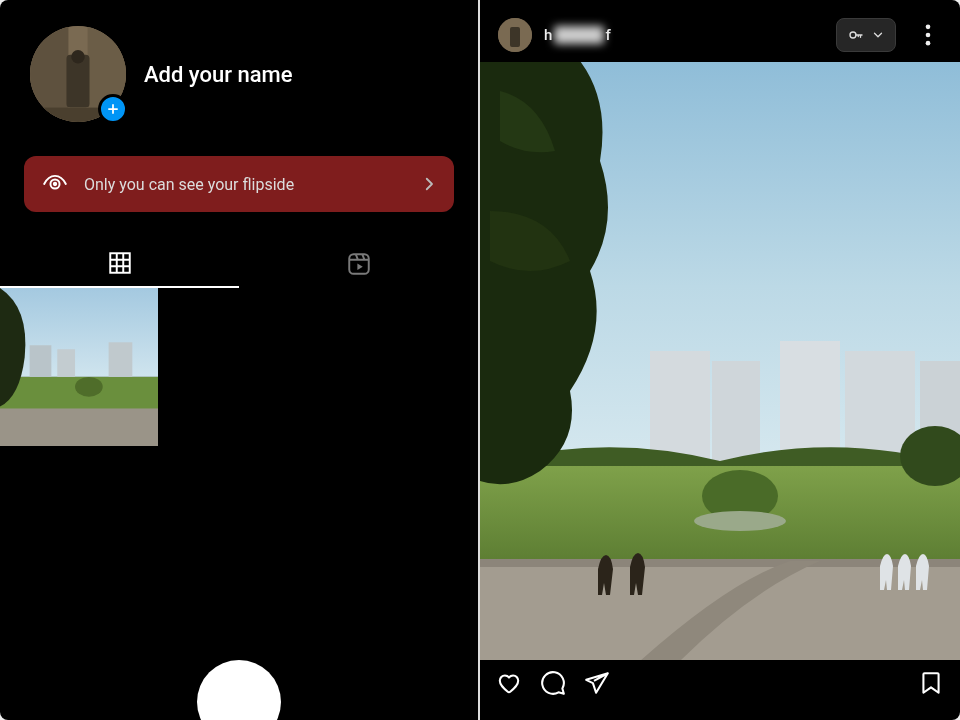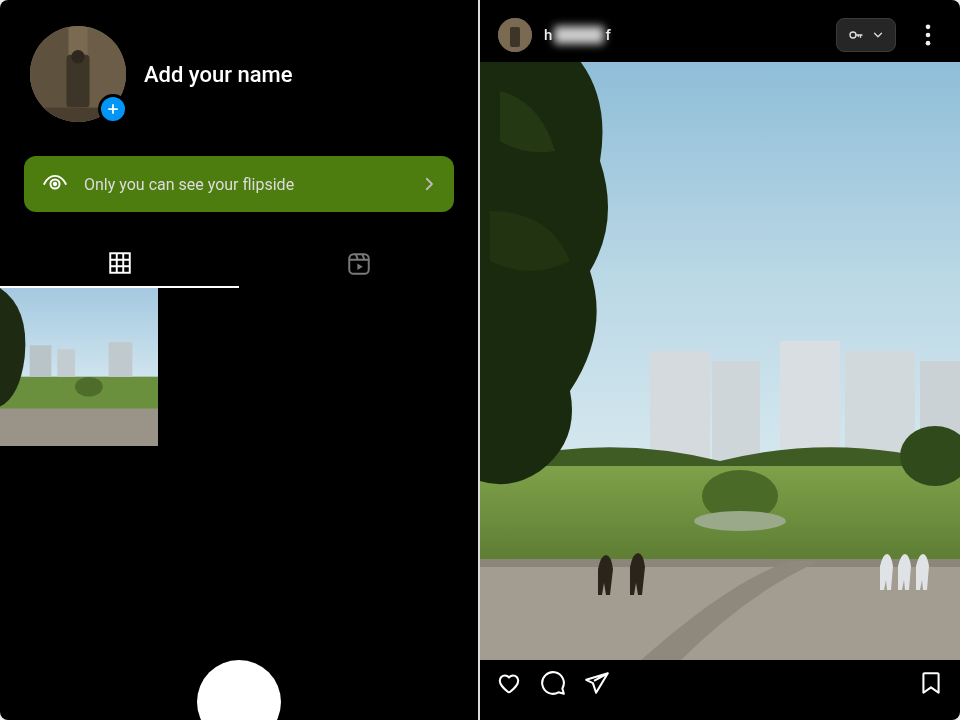--- a/index.html
+++ b/index.html
@@ -13,21 +13,21 @@
   .profile-row { display: flex; align-items: center; gap: 18px; padding: 26px 22px 14px 30px; }
   .avatar-wrap { position: relative; width: 96px; height: 96px; }
   .avatar { width: 96px; height: 96px; border-radius: 50%; overflow: hidden; background: #654; }
   .avatar svg { width: 100%; height: 100%; display: block; }
   .add-badge { position: absolute; right: -2px; bottom: -2px; width: 30px; height: 30px; border-radius: 50%; background: #0095f6; border: 3px solid #000; display: flex; align-items: center; justify-content: center; }
   .add-badge svg { width: 14px; height: 14px; }
   .name-col { display: flex; flex-direction: column; }
   .name-title { color: #fff; font-size: 22px; font-weight: 500; }
   .bio-sub { color: #8e8e8e; font-size: 16px; }
 
-  .notice { margin: 20px 24px 0 24px; background: #4d7c0f; border-radius: 12px; height: 56px; display: flex; align-items: center; padding: 0 16px 0 18px; gap: 16px; }
+  .notice { margin: 20px 24px 0 24px; background: #7f1d1d; border-radius: 12px; height: 56px; display: flex; align-items: center; padding: 0 16px 0 18px; gap: 16px; }
   .notice-text { color: #dcdcdc; font-size: 16px; flex: 1; }
   .notice svg.eye { width: 26px; height: 26px; }
   .notice svg.chev { width: 18px; height: 18px; }
 
   .tabs { display: flex; margin-top: 28px; }
   .tab { flex: 1; display: flex; align-items: center; justify-content: center; height: 48px; }
   .tab svg { width: 26px; height: 26px; }
   .tab.active { border-bottom: 2px solid #fff; }
 
   .grid-area { display: flex; flex-wrap: wrap; }

